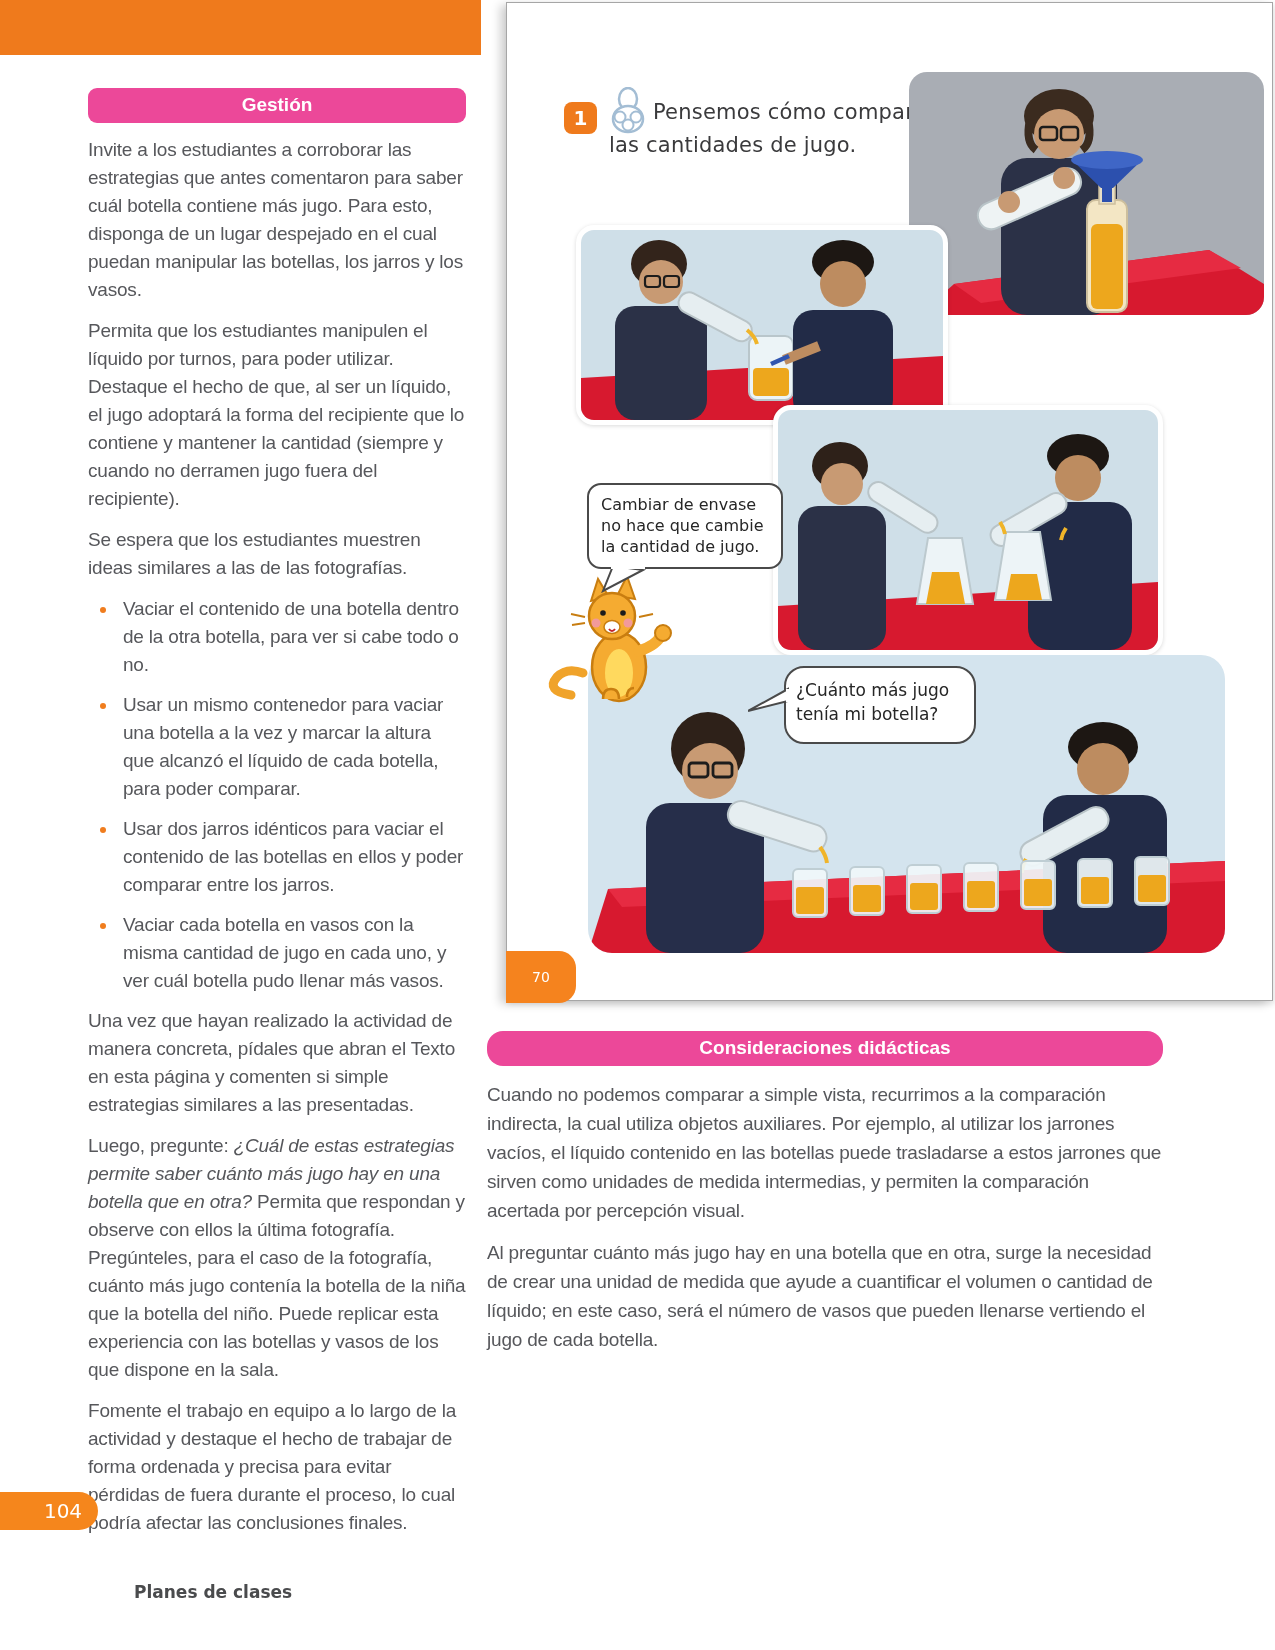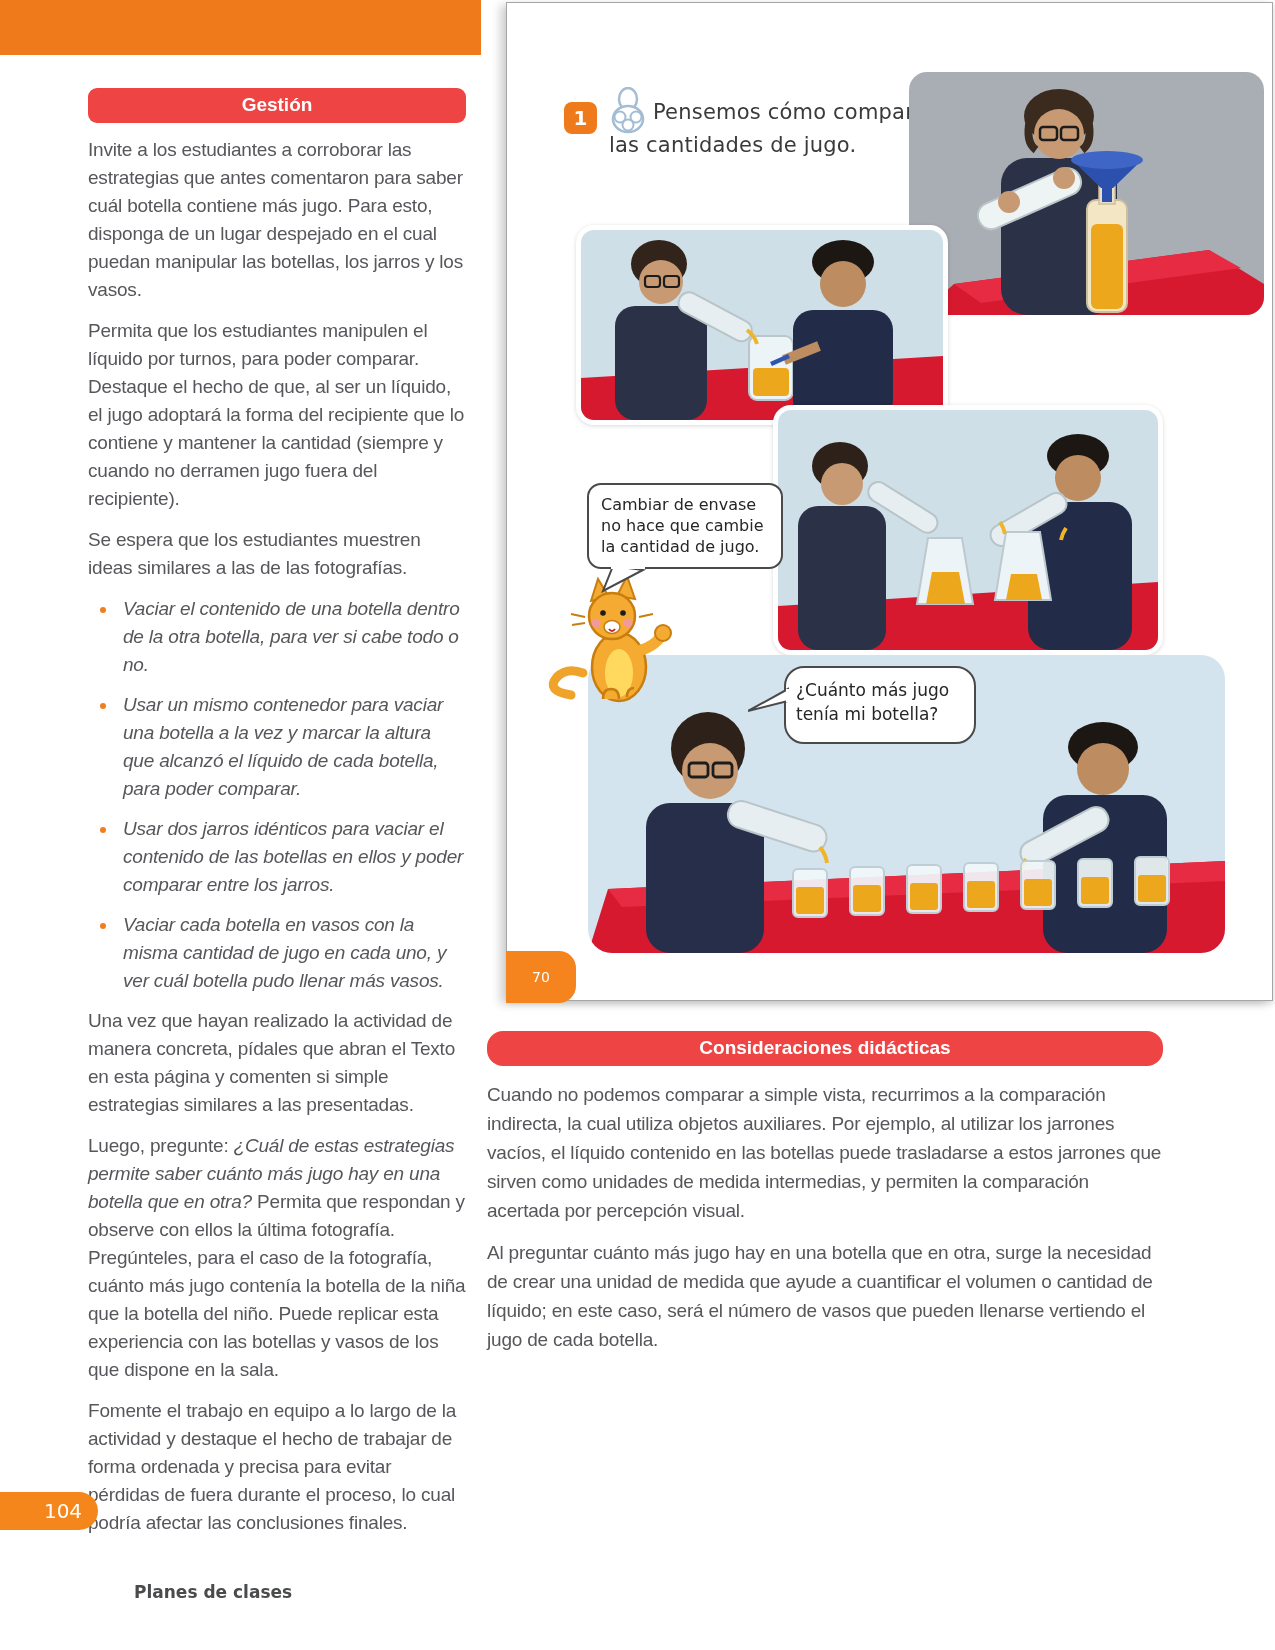--- a/index.html
+++ b/index.html
@@ -5,25 +5,25 @@
   * { margin:0; padding:0; box-sizing:border-box; }
   html,body { width:1275px; height:1650px; background:#ffffff; overflow:hidden;
               font-family:"Liberation Sans", sans-serif; }
   .sheet { position:relative; width:1275px; height:1650px; background:#fff; }
 
   
   .top-bar { position:absolute; left:0; top:0; width:481px; height:55px; background:#ef7a1c; }
 
   
   .left-col { position:absolute; left:88px; top:88px; width:378px; }
-  .section-header { background:#ef4444; color:#fff; font-weight:bold; font-size:19px;
+  .section-header { background:#ec4899; color:#fff; font-weight:bold; font-size:19px;
                     text-align:center; padding:6px 0 7px; border-radius:9px; margin-bottom:13px; }
   .left-col p, .left-col li { font-size:19px; line-height:28px; color:#56575b; letter-spacing:-0.2px; }
   .left-col p { margin-bottom:13px; }
-  .left-col ul { list-style:disc; padding-left:30px; margin:2px 0 6px;font-style:italic; }
+  .left-col ul { list-style:disc; padding-left:30px; margin:2px 0 6px; }
   .left-col li { padding-left:5px; margin-bottom:12px; }
   .left-col li::marker { color:#f07d1e; }
   .left-col em { font-style:italic; }
 
   
   .student-page { position:absolute; left:506px; top:2px; width:767px; height:999px;
                   background:#fff; border:1px solid #a6a6a6;
                   box-shadow:-6px 3px 9px rgba(0,0,0,0.18), 2px 3px 6px rgba(0,0,0,0.10); }
   .activity-badge { position:absolute; left:57px; top:99px; width:33px; height:32px;
                     background:#ef7a1c; border-radius:8px; color:#fff; font-weight:bold;
@@ -75,21 +75,21 @@
 </head>
 <body>
 
 <div class="sheet">
 
   <div class="top-bar"></div>
 
   <div class="left-col">
     <div class="section-header">Gestión</div>
     <p>Invite a los estudiantes a corroborar las estrategias que antes comentaron para saber cuál botella contiene más jugo. Para esto, disponga de un lugar despejado en el cual puedan manipular las botellas, los jarros y los vasos.</p>
-    <p>Permita que los estudiantes manipulen el líquido por turnos, para poder comparar. Destaque el hecho de que, al ser un líquido, el jugo adoptará la forma del recipiente que lo contiene y mantener la cantidad (siempre y cuando no derramen jugo fuera del recipiente).</p>
+    <p>Permita que los estudiantes manipulen el líquido por turnos, para poder utilizar. Destaque el hecho de que, al ser un líquido, el jugo adoptará la forma del recipiente que lo contiene y mantener la cantidad (siempre y cuando no derramen jugo fuera del recipiente).</p>
     <p>Se espera que los estudiantes muestren ideas similares a las de las fotografías.</p>
     <ul>
       <li>Vaciar el contenido de una botella dentro de la otra botella, para ver si cabe todo o no.</li>
       <li>Usar un mismo contenedor para vaciar una botella a la vez y marcar la altura que alcanzó el líquido de cada botella, para poder comparar.</li>
       <li>Usar dos jarros idénticos para vaciar el contenido de las botellas en ellos y poder comparar entre los jarros.</li>
       <li>Vaciar cada botella en vasos con la misma cantidad de jugo en cada uno, y ver cuál botella pudo llenar más vasos.</li>
     </ul>
     <p>Una vez que hayan realizado la actividad de manera concreta, pídales que abran el Texto en esta página y comenten si simple estrategias similares a las presentadas.</p>
     <p><span>Luego, pregunte: </span><em>¿Cuál de estas estrategias permite saber cuánto más jugo hay en una botella que en otra?</em><span> Permita que respondan y observe con ellos la última fotografía. Pregúnteles, para el caso de la fotografía, cuánto más jugo contenía la botella de la niña que la botella del niño. Puede replicar esta experiencia con las botellas y vasos de los que dispone en la sala.</span></p>
     <p>Fomente el trabajo en equipo a lo largo de la actividad y destaque el hecho de trabajar de forma ordenada y precisa para evitar pérdidas de fuera durante el proceso, lo cual podría afectar las conclusiones finales.</p>

